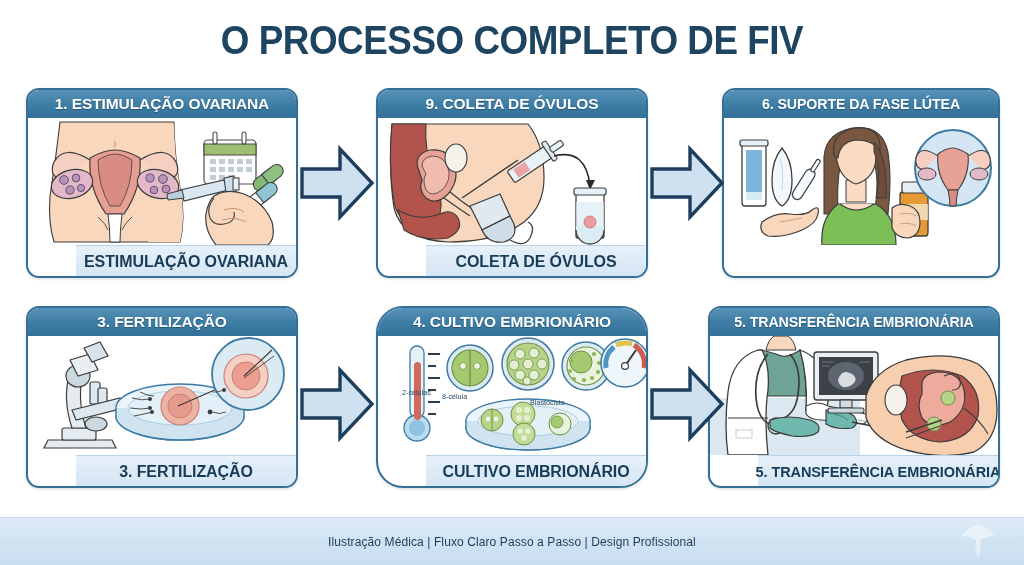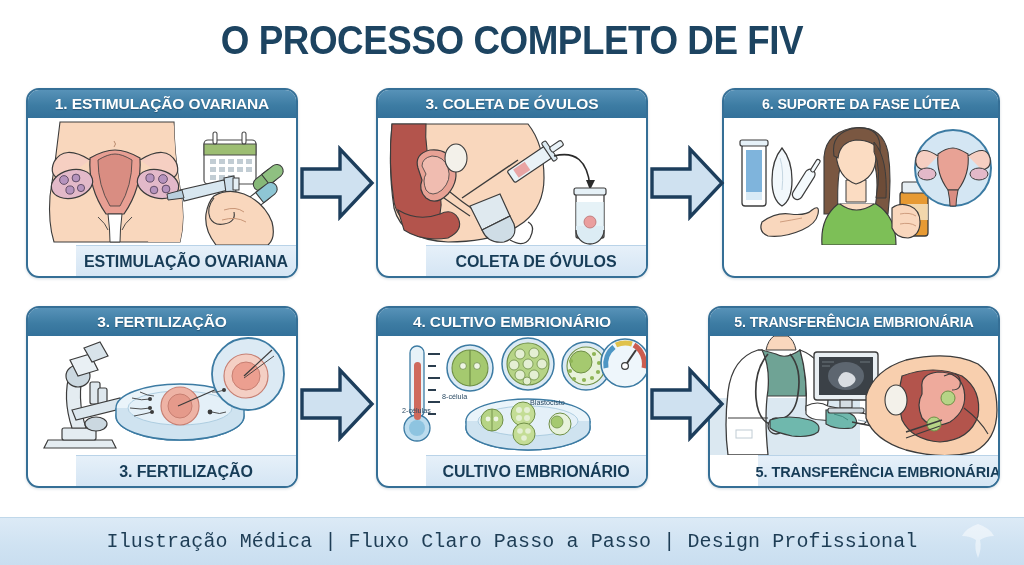--- a/index.html
+++ b/index.html
@@ -67,44 +67,44 @@
     margin-left: 48px;
   }
   .card-cap.normal { font-weight: normal; font-size: 16.5px; color: #25435c; }
   .card-cap.tight { font-size: 14.5px; }
 
   
   #card1 { left: 26px;  top: 88px;  width: 272px; height: 190px; }
   #card2 { left: 376px; top: 88px;  width: 272px; height: 190px; }
   #card6 { left: 722px; top: 88px;  width: 278px; height: 190px; }
   #card3 { left: 26px;  top: 306px; width: 272px; height: 182px; }
-  #card4 { left: 376px; top: 306px; width: 272px; height: 182px; }
+  #card4 { left: 376px; top: 306px; width: 272px; height: 182px; border-radius: 27px; }
   #card5 { left: 708px; top: 306px; width: 292px; height: 182px; }
   #card1 .card-art, #card2 .card-art, #card6 .card-art { height: 127px; }
   #card3 .card-art, #card4 .card-art, #card5 .card-art { height: 119px; }
 
   
   .arrow { position: absolute; }
   #arrow12 { left: 300px; top: 145px; }
   #arrow26 { left: 650px; top: 145px; }
   #arrow34 { left: 300px; top: 366px; }
   #arrow45 { left: 650px; top: 366px; }
 
   
   #footer {
     position: absolute; left: 0; bottom: 0; width: 1024px; height: 48px;
     background: linear-gradient(180deg,#dceaf6 0%, #cfe2f2 60%, #c9def0 100%);
     border-top: 1.5px solid #c0d8ea;
     display: flex; align-items: center; justify-content: center;
     overflow: hidden;
   }
   #footer-text {
-    font-size: 20px;
+    font-size: 12px;
     color: #1e3d55;
-    font-family: Liberation Mono, monospace;
+    font-family: Liberation Sans, sans-serif;
     letter-spacing: 0.1px;
     white-space: nowrap;
     z-index: 2;
   }
   #watermark {
     position: absolute; right: 20px; top: -4px;
     width: 52px; height: 52px;
     opacity: 0.55;
     z-index: 1;
   }
@@ -196,21 +196,21 @@
           <path d="M186 80 Q178 90 182 100 Q186 108 196 106 Q208 104 206 94" fill="#f9d7bd" stroke="#3c3c3c" stroke-width="1.1"></path>
           <path d="M196 92 q12 -4 20 2" fill="none" stroke="#c99677" stroke-width="1"></path>
           <path d="M194 102 q14 -4 24 2" fill="none" stroke="#c99677" stroke-width="1"></path>
         </g>
       </svg>
     </div>
     <div class="card-cap">ESTIMULAÇÃO OVARIANA</div>
   </div>
 
   <div class="card" id="card2">
-    <div class="card-head">3. COLETA DE ÓVULOS</div>
+    <div class="card-head">9. COLETA DE ÓVULOS</div>
     <div class="card-art">
       <svg width="267" height="127" viewBox="0 0 267 127">
 
         <path d="M14 6 Q10 50 16 90 Q24 122 70 124 Q120 124 146 104 Q166 88 166 60 Q166 26 150 6 Z" fill="#f9d7bd" stroke="#3c3c3c" stroke-width="1.2"></path>
 
         <path d="M14 6 Q10 46 16 84 Q20 104 40 110 Q56 112 62 96 Q66 78 56 58 Q46 32 48 6 Z" fill="#b3544c" stroke="#3c3c3c" stroke-width="1.1"></path>
         <path d="M20 92 Q40 104 62 96 Q74 90 80 100 Q86 112 70 120 Q44 124 26 112 Z" fill="#b3544c" stroke="#3c3c3c" stroke-width="1.1"></path>
 
         <path d="M40 50 Q36 36 52 32 Q70 30 76 46 Q82 62 70 76 Q58 88 48 80 Q40 72 44 62 Z" fill="#e8a295" stroke="#3c3c3c" stroke-width="1.2"></path>
         <path d="M44 48 Q44 40 54 38 Q66 38 70 50 Q74 62 64 72 Q54 80 48 72 Q44 62 48 56 Z" fill="#f0bcb0" stroke="#3c3c3c" stroke-width="0.8"></path>
@@ -464,21 +464,21 @@
                 <circle cx="150" cy="95" r="2.8"></circle>
                 <circle cx="146" cy="102" r="2.8"></circle>
               </g>
           </g>
           <g>
             <circle cx="182" cy="88" r="11" fill="#e8f2dc" stroke="#6f8f46" stroke-width="1"></circle>
             <circle cx="179" cy="86" r="6" fill="#a5c96f" stroke="#6f8f46" stroke-width="0.8"></circle>
           </g>
         </g>
       </svg>
-      <div class="sm-label" style="left: 24px; top: 70px;">2-células</div>
+      <div class="sm-label" style="left: 24px; top: 52px;">2-células</div>
       <div class="sm-label" style="left: 64px; top: 56px;">8-célula</div>
       <div class="sm-label" style="left: 104px; top: 62px; margin-left: 48px;">Blastocisto</div>
     </div>
     <div class="card-cap">CULTIVO EMBRIONÁRIO</div>
   </div>
 
   <div class="card" id="card5">
     <div class="card-head tight">5. TRANSFERÊNCIA EMBRIONÁRIA</div>
     <div class="card-art">
       <svg width="287" height="119" viewBox="0 0 287 119">

